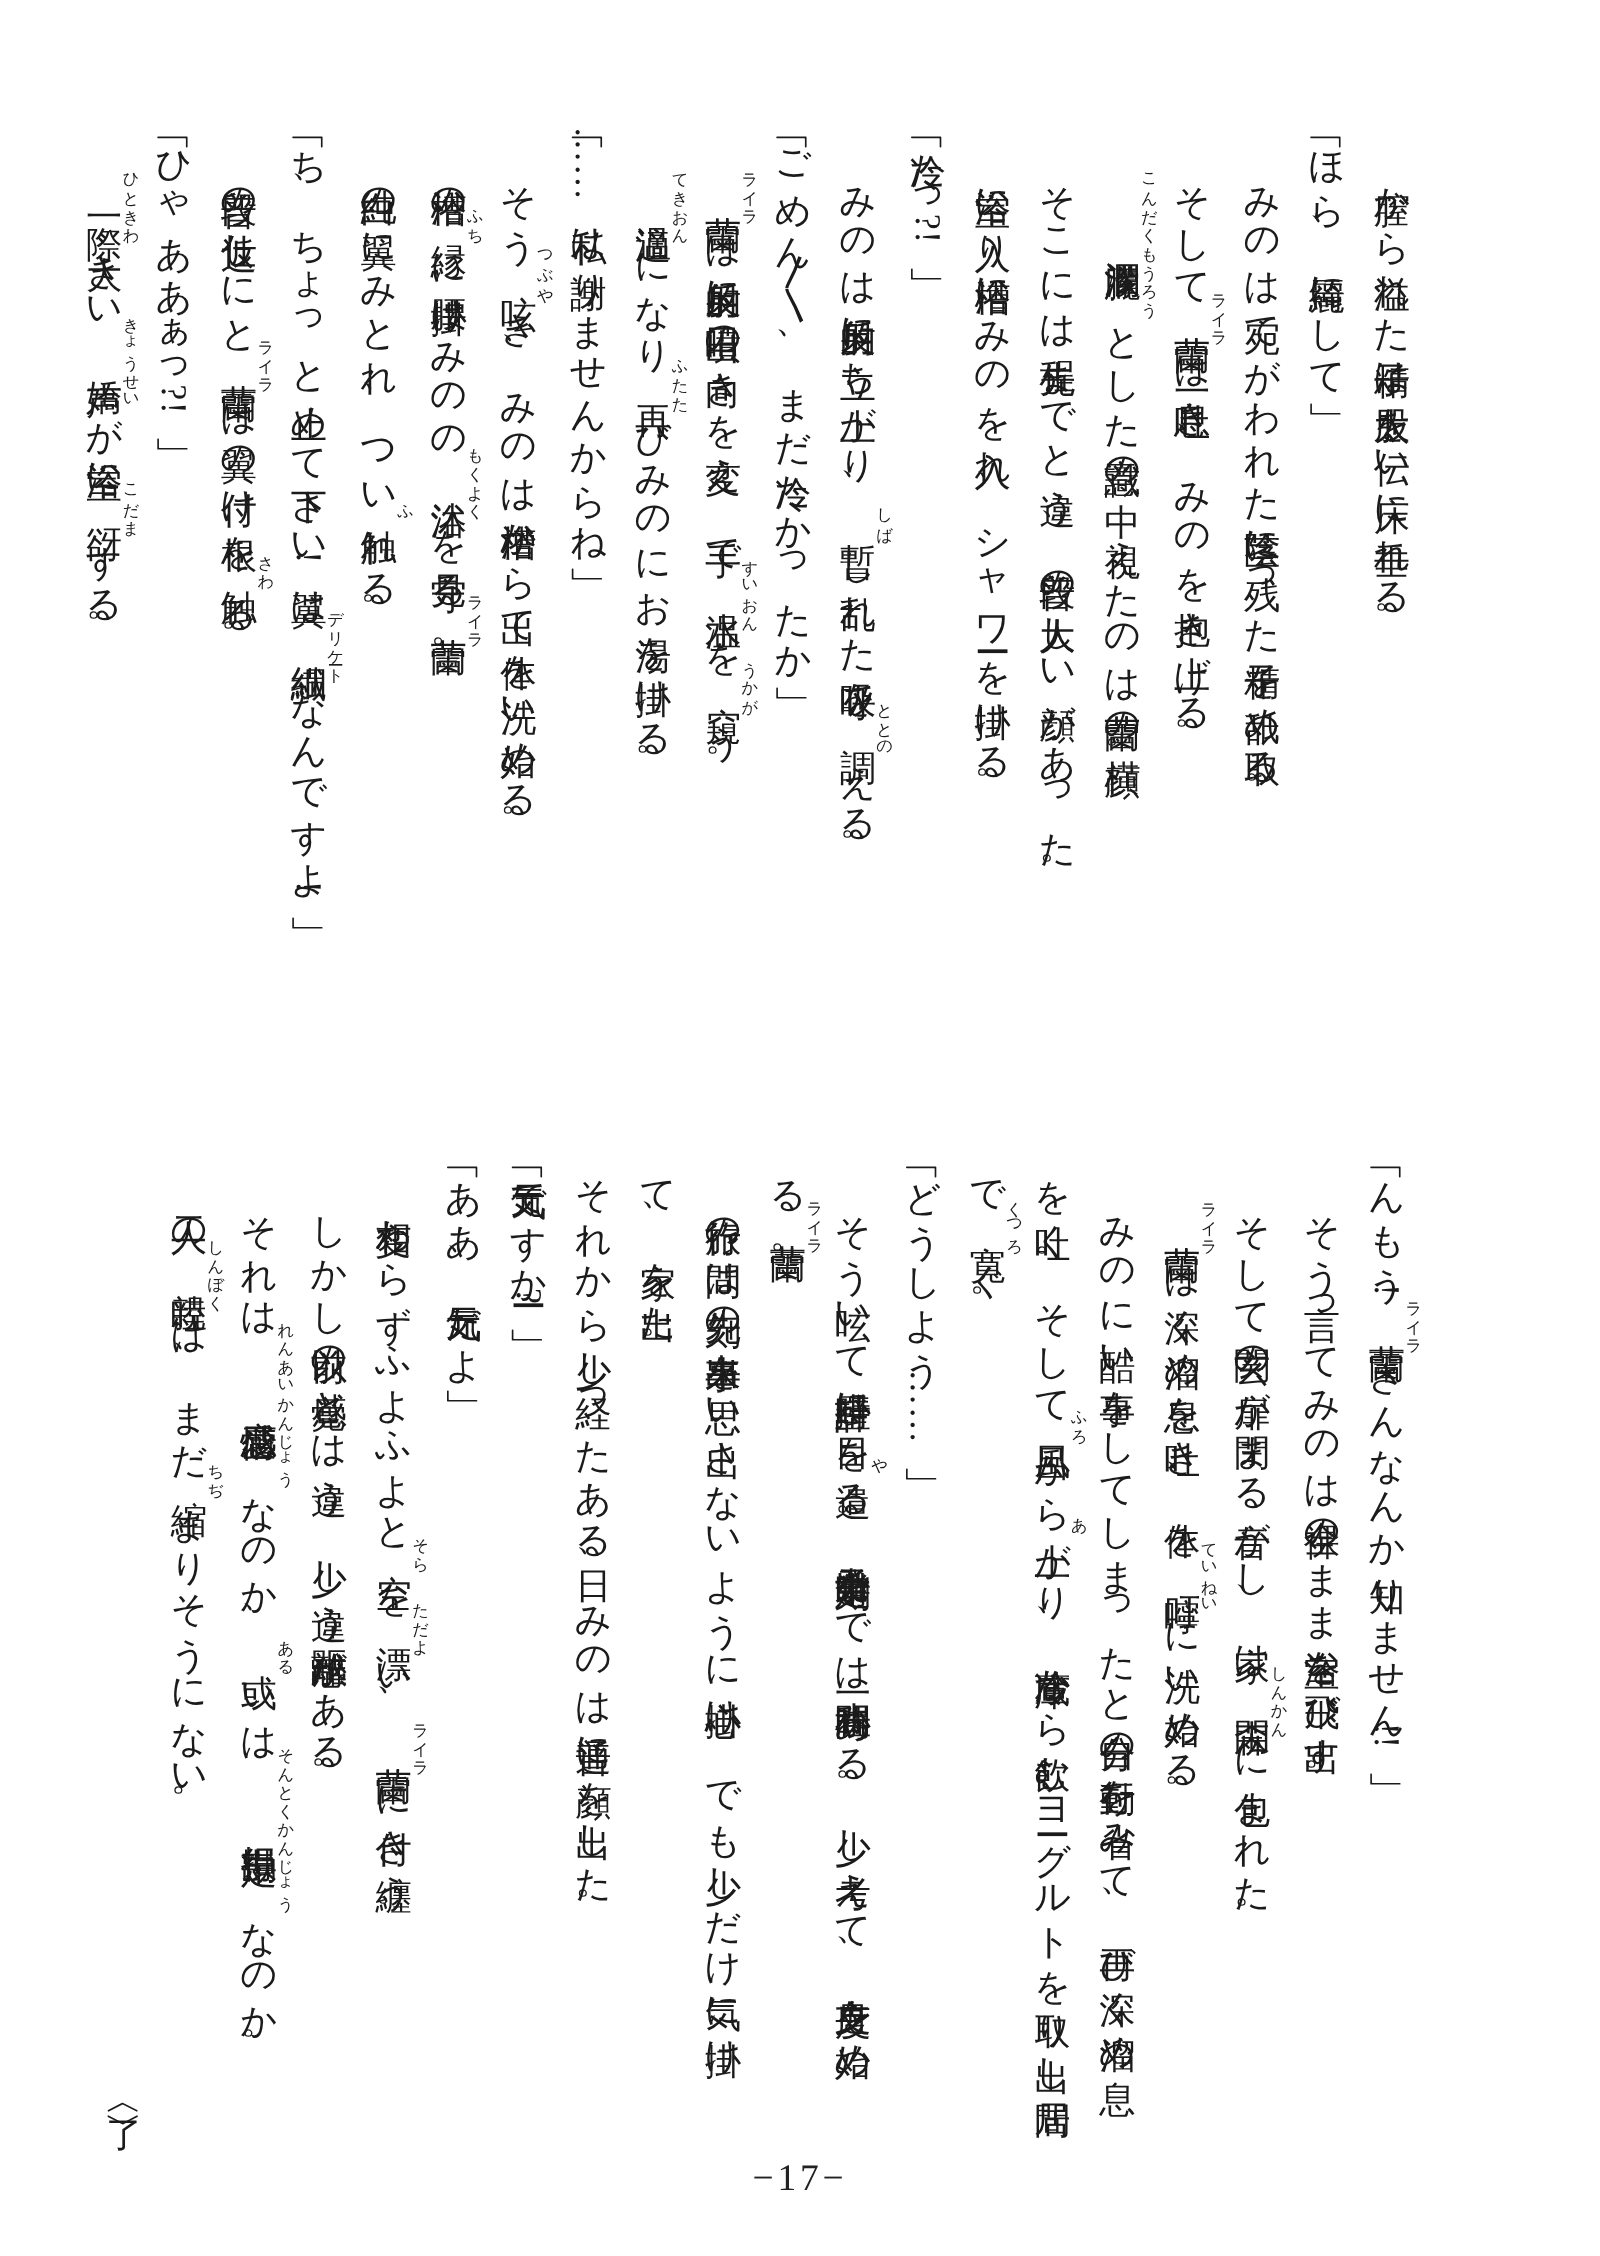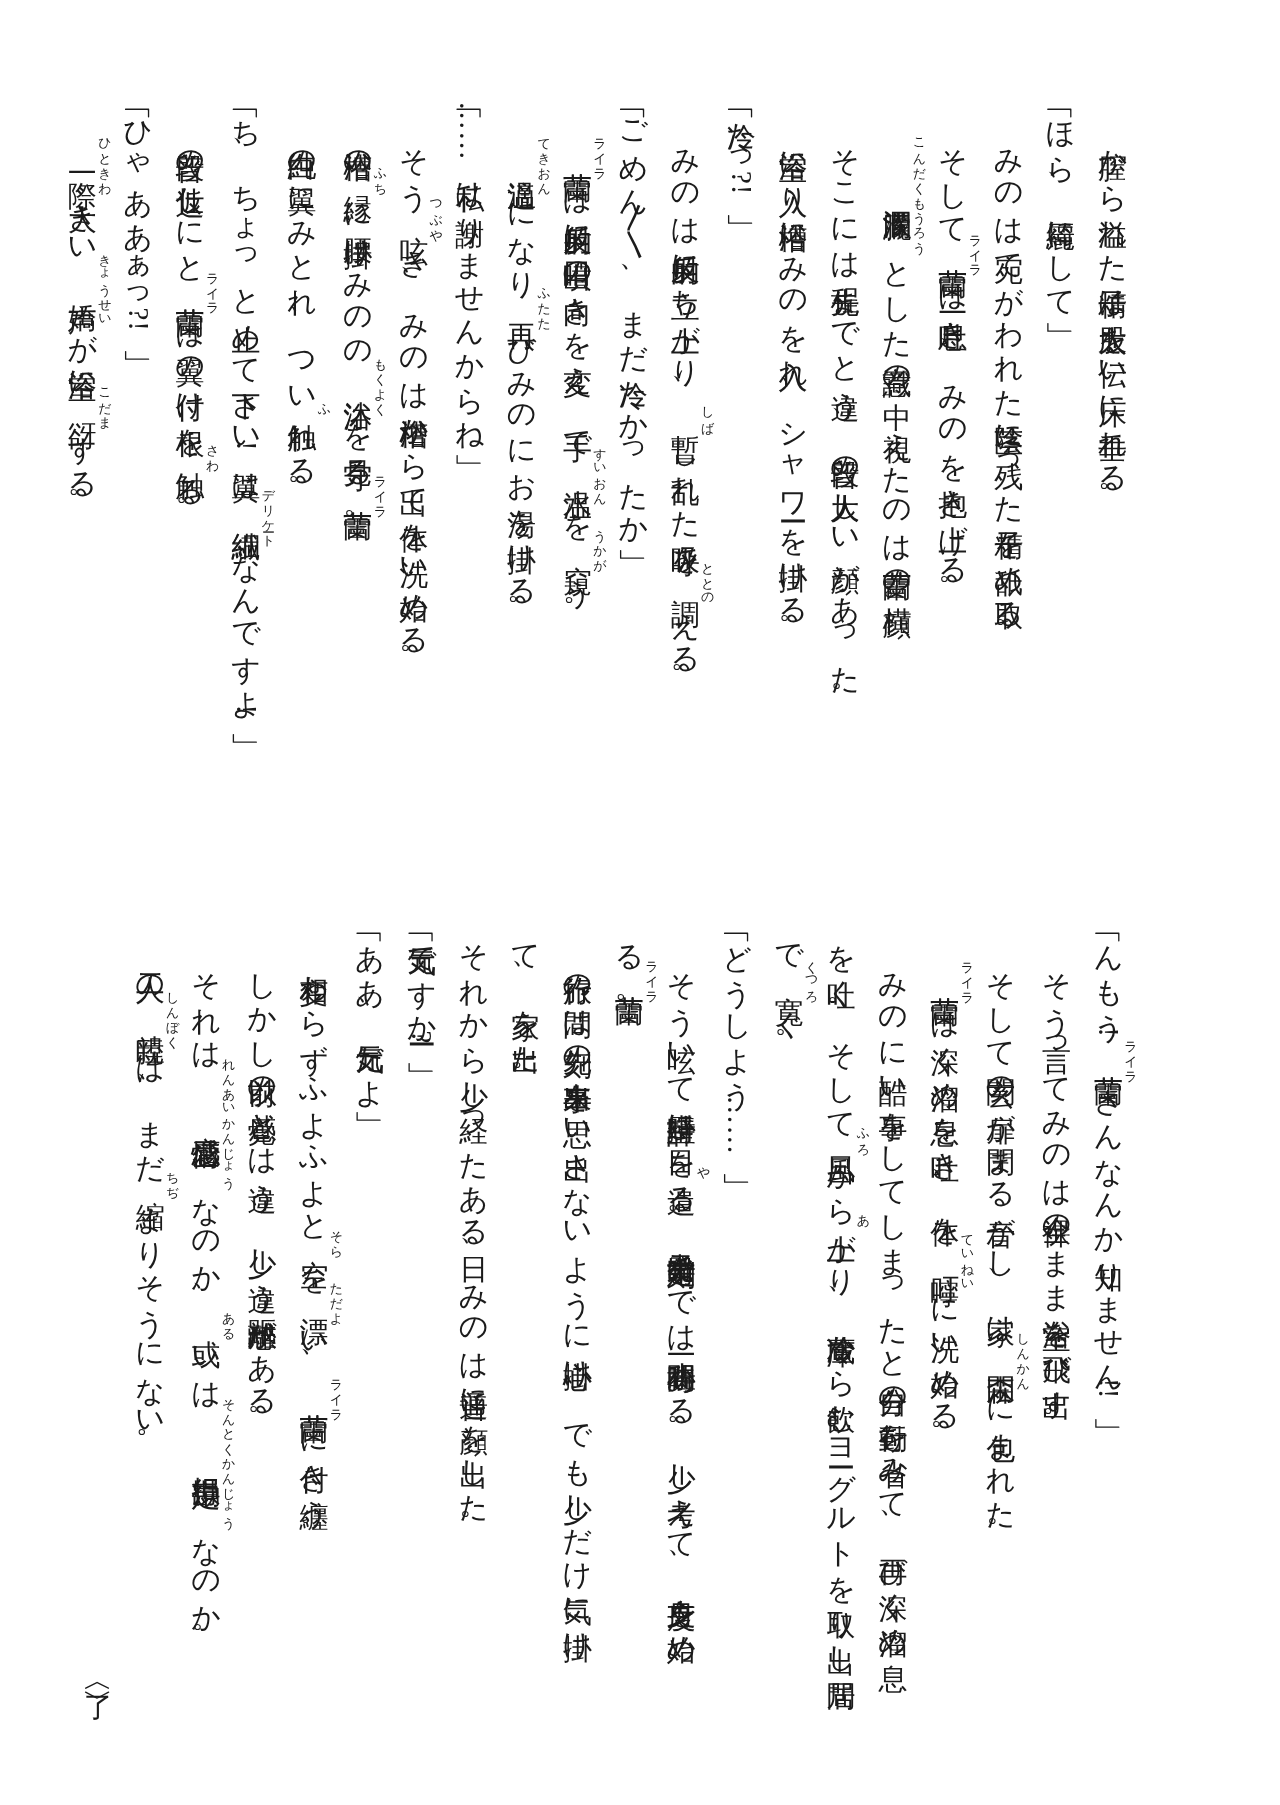--- a/index.html
+++ b/index.html
@@ -80,13 +80,14 @@
       <p class="para no-indent">それから少し経ったある日、みのは普通に顔を出した。</p>
       <p class="para no-indent">「元気ですかー?」</p>
       <p class="para no-indent">「ああ、元気だよ」</p>
       <p class="para">相変わらずふよふよと<ruby>空<rt>そら</rt></ruby>を<ruby>漂<rt>ただよ</rt></ruby>い、<ruby>蕾蘭<rt>ライラ</rt></ruby>に付き纏う。</p>
       <p class="para">しかし以前の感覚とは違う、少し違う距離感がある。</p>
       <p class="para">それは<ruby>恋愛感情<rt>れんあいかんじょう</rt></ruby>なのか、<ruby>或<rt>ある</rt></ruby>いは<ruby>損得勘定<rt>そんとくかんじょう</rt></ruby>なのか。</p>
       <p class="para">二人の<ruby>親睦<rt>しんぼく</rt></ruby>は、まだ<ruby>縮<rt>ちぢ</rt></ruby>まりそうにない。</p>
       <p class="para no-indent align-end">〈了〉</p>
     </section>
 
+  <div class="page-number">−17−</div>
 </div>
 
 </body></html>

